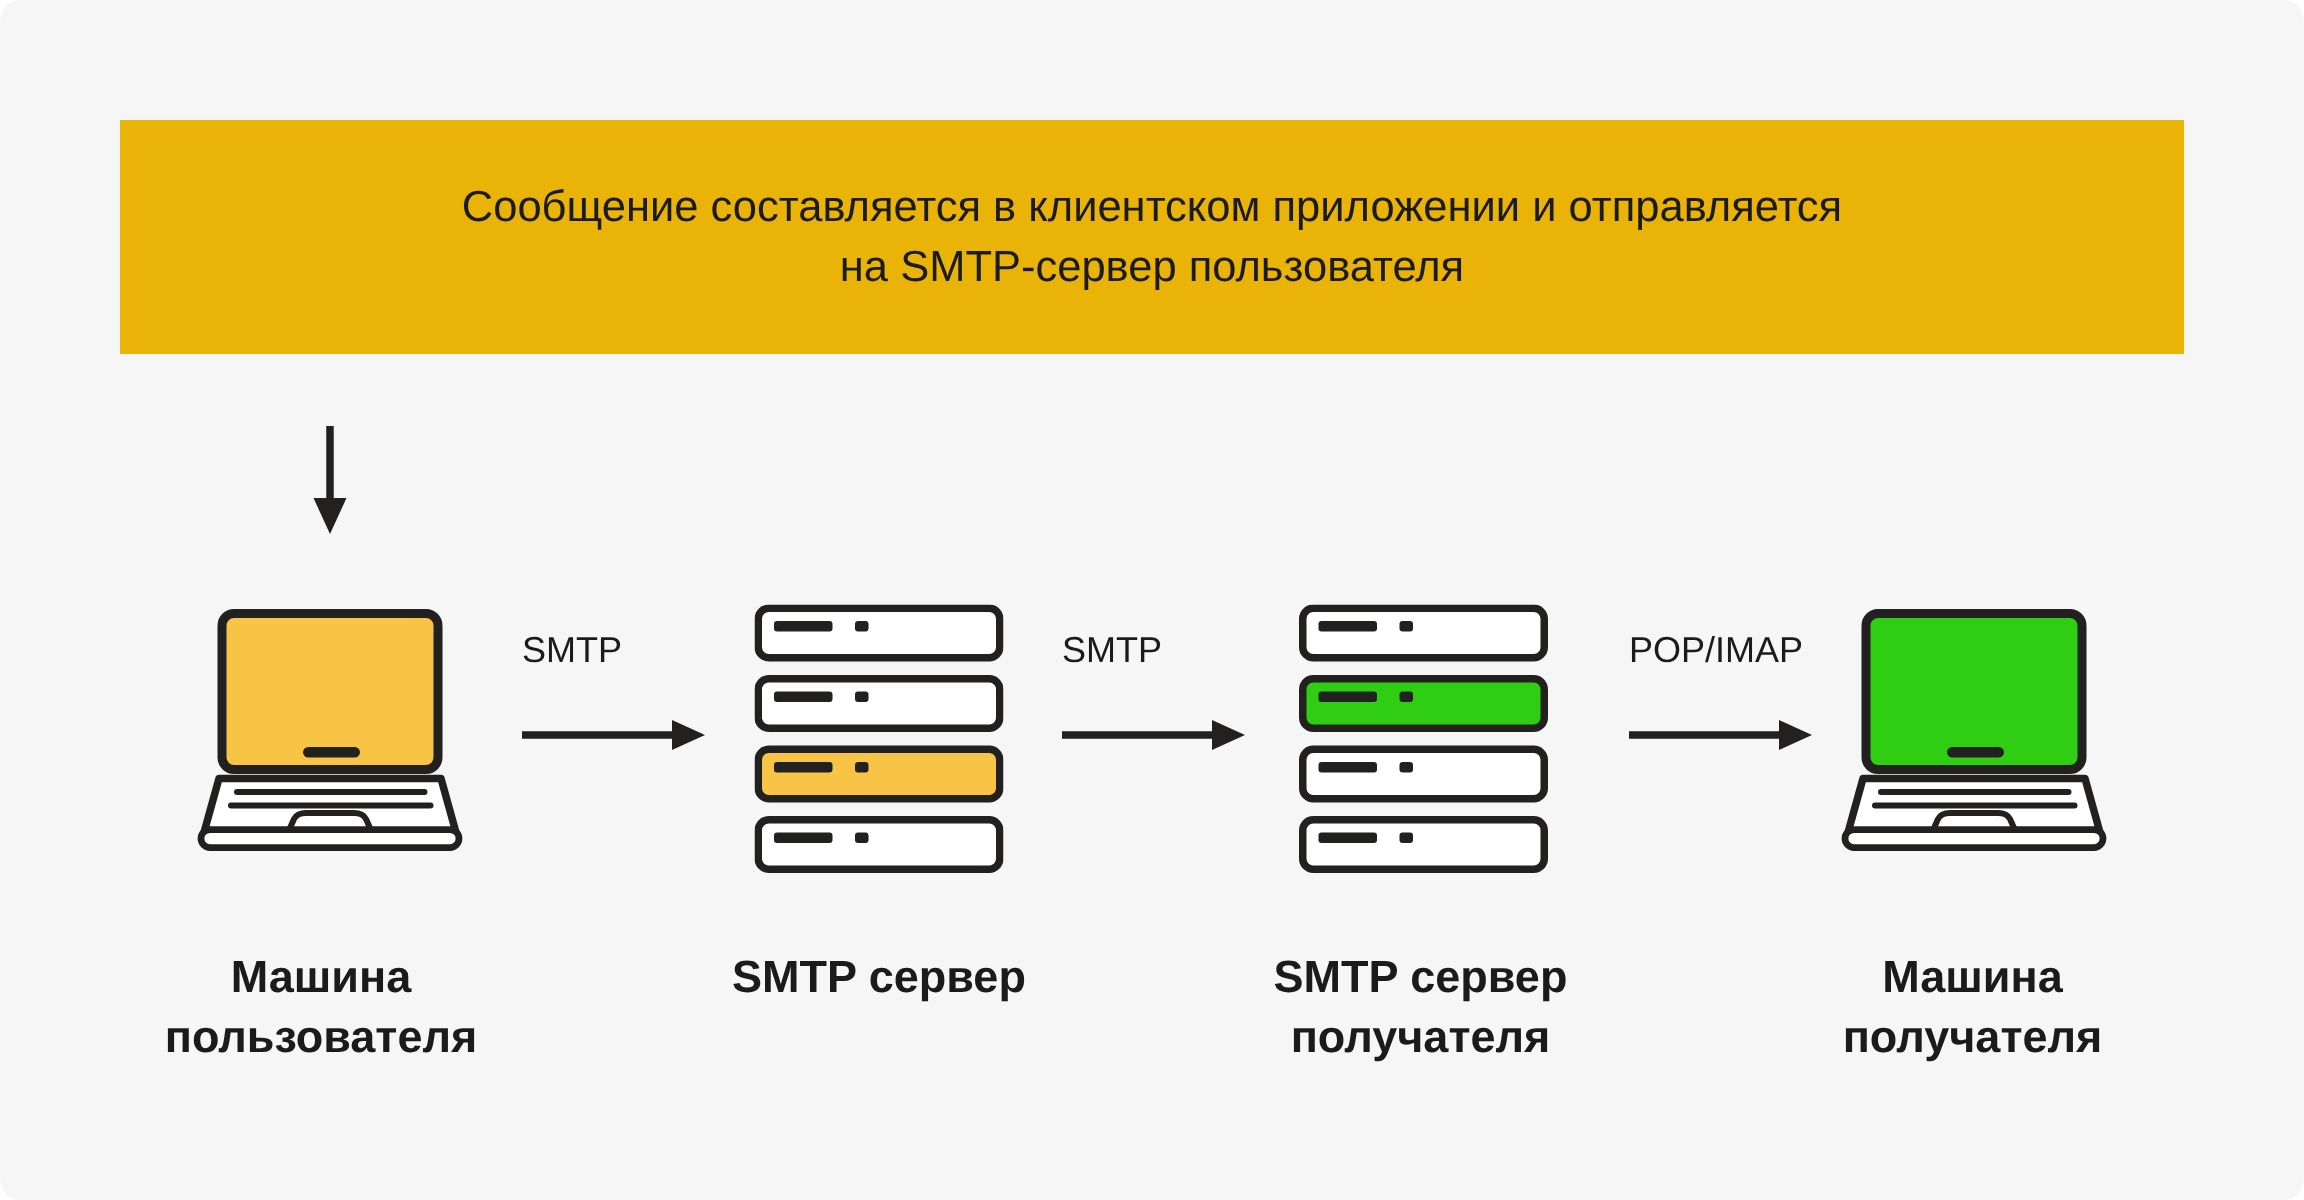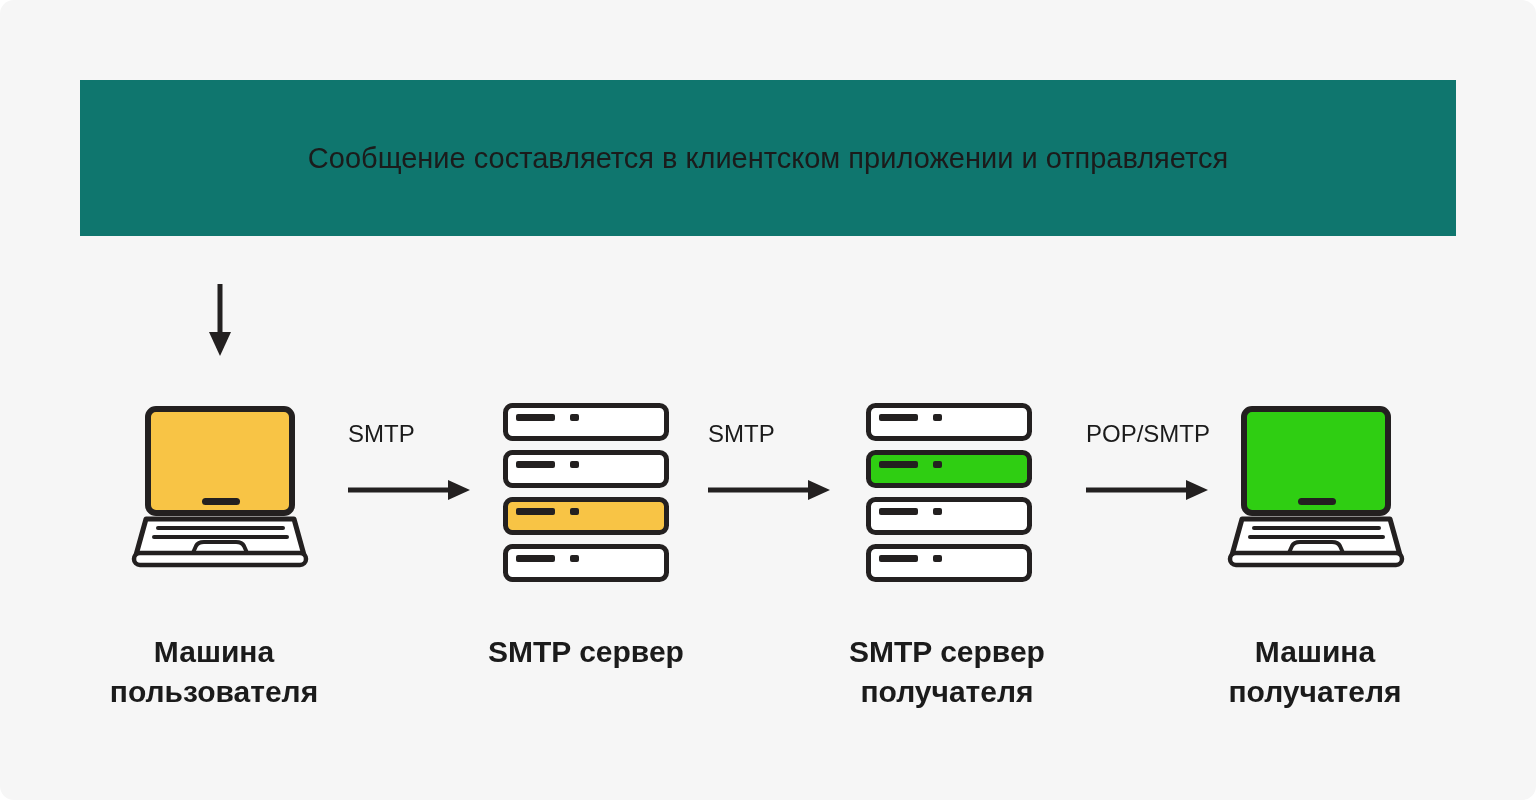--- a/index.html
+++ b/index.html
@@ -46,22 +46,23 @@
   #cap-1{left:64px;}
   #cap-2{left:436px;}
   #cap-3{left:797px;}
   #cap-4{left:1165px;}
 </style>
 </head>
 <body>
 
 <div class="canvas" style="background: rgb(246, 246, 246);">
 
-  <div class="banner" style="background: #0f766e;">
+  <div class="banner" style="background: #eab308;">
     <div>Сообщение составляется в клиентском приложении и отправляется</div>
+    <div>на SMTP-сервер пользователя</div>
   </div>
 
   <svg id="down-arrow" class="icon" width="30" height="74" viewBox="0 0 30 74">
     <line x1="15" y1="0" x2="15" y2="52" class="stroke" stroke-width="5"></line>
     <polygon points="4,48 26,48 15,72" class="ink"></polygon>
   </svg>
 
   <svg id="laptop-user" class="icon" width="180" height="170" viewBox="0 0 180 170">
     <rect x="18" y="9" width="144" height="104" rx="8" class="stroke" stroke-width="6" fill="#f8c445"></rect>
     <rect x="72" y="98" width="38" height="7" rx="3.5" class="ink"></rect>
@@ -107,21 +108,21 @@
     <rect x="13" y="58" width="39" height="7" rx="2" class="ink"></rect>
     <rect x="67" y="58" width="9" height="7" rx="2" class="ink"></rect>
     <rect x="2.5" y="96.5" width="161" height="33" rx="7" class="stroke fill-white" stroke-width="5"></rect>
     <rect x="13" y="105" width="39" height="7" rx="2" class="ink"></rect>
     <rect x="67" y="105" width="9" height="7" rx="2" class="ink"></rect>
     <rect x="2.5" y="143.5" width="161" height="33" rx="7" class="stroke fill-white" stroke-width="5"></rect>
     <rect x="13" y="152" width="39" height="7" rx="2" class="ink"></rect>
     <rect x="67" y="152" width="9" height="7" rx="2" class="ink"></rect>
   </svg>
 
-  <div class="alabel" id="alabel-3">POP/SMTP</div>
+  <div class="alabel" id="alabel-3">POP/IMAP</div>
   <svg id="arrow-3" class="harrow" width="122" height="24" viewBox="0 0 122 24">
     <line x1="0" y1="12" x2="102" y2="12" class="stroke" stroke-width="5"></line>
     <polygon points="100,2 122,12 100,22" class="ink"></polygon>
   </svg>
 
   <svg id="laptop-recipient" class="icon" width="180" height="170" viewBox="0 0 180 170">
     <rect x="18" y="9" width="144" height="104" rx="8" class="stroke" stroke-width="6" fill="#2fce12"></rect>
     <rect x="72" y="98" width="38" height="7" rx="3.5" class="ink"></rect>
     <path d="M16,119 L164,119 L174,155 L6,155 Z" class="stroke fill-white" stroke-width="5" stroke-linejoin="round"></path>
     <line x1="28" y1="128" x2="153" y2="128" class="stroke" stroke-width="4" stroke-linecap="round"></line>

